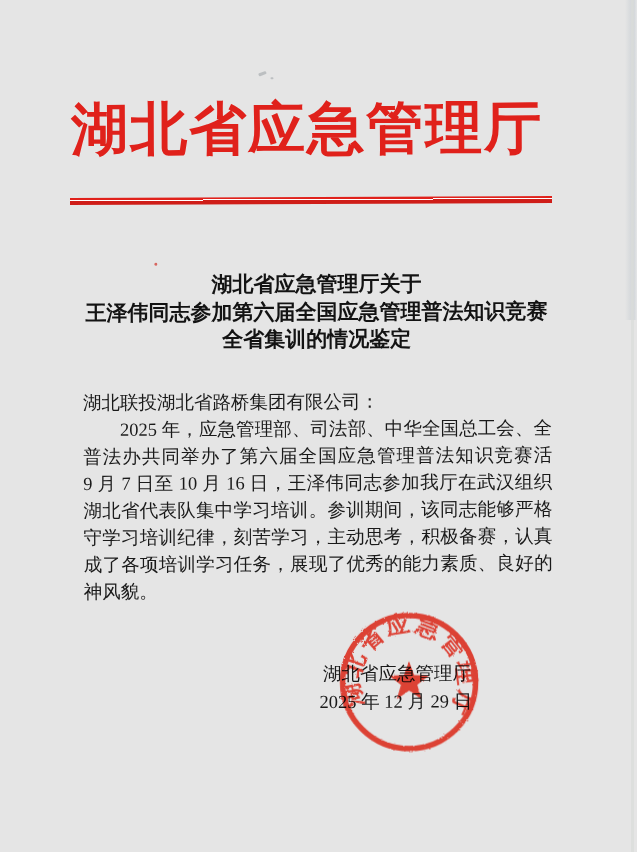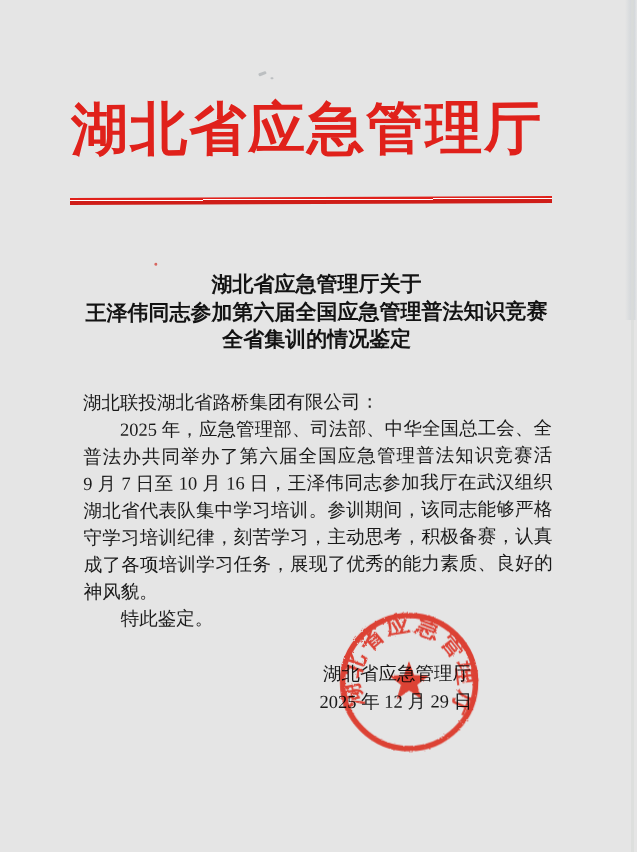--- a/index.html
+++ b/index.html
@@ -94,21 +94,20 @@
     <div class="bodyblock">
       <div class="bline indent">2025 年，应急管理部、司法部、中华全国总工会、全国</div>
       <div class="bline">普法办共同举办了第六届全国应急管理普法知识竞赛活动。</div>
       <div class="bline">9 月 7 日至 10 月 16 日，王泽伟同志参加我厅在武汉组织的</div>
       <div class="bline">湖北省代表队集中学习培训。参训期间，该同志能够严格遵</div>
       <div class="bline">守学习培训纪律，刻苦学习，主动思考，积极备赛，认真完</div>
       <div class="bline">成了各项培训学习任务，展现了优秀的能力素质、良好的精</div>
       <div class="bline short">神风貌。</div>
     </div>
 
-    <div class="closing">特此鉴定。</div>
 
     <div class="sig-org">湖北省应急管理厅</div>
 
     <div class="sig-date">2025 年 12 月 29 日</div>
 
     <svg class="seal" viewBox="0 0 158 158" aria-hidden="true">
       <defs>
         <filter id="ink" x="-10%" y="-10%" width="120%" height="120%">
           <feTurbulence type="fractalNoise" baseFrequency="0.9" numOctaves="2" result="n"></feTurbulence>
           <feDisplacementMap in="SourceGraphic" in2="n" scale="2.6"></feDisplacementMap>

